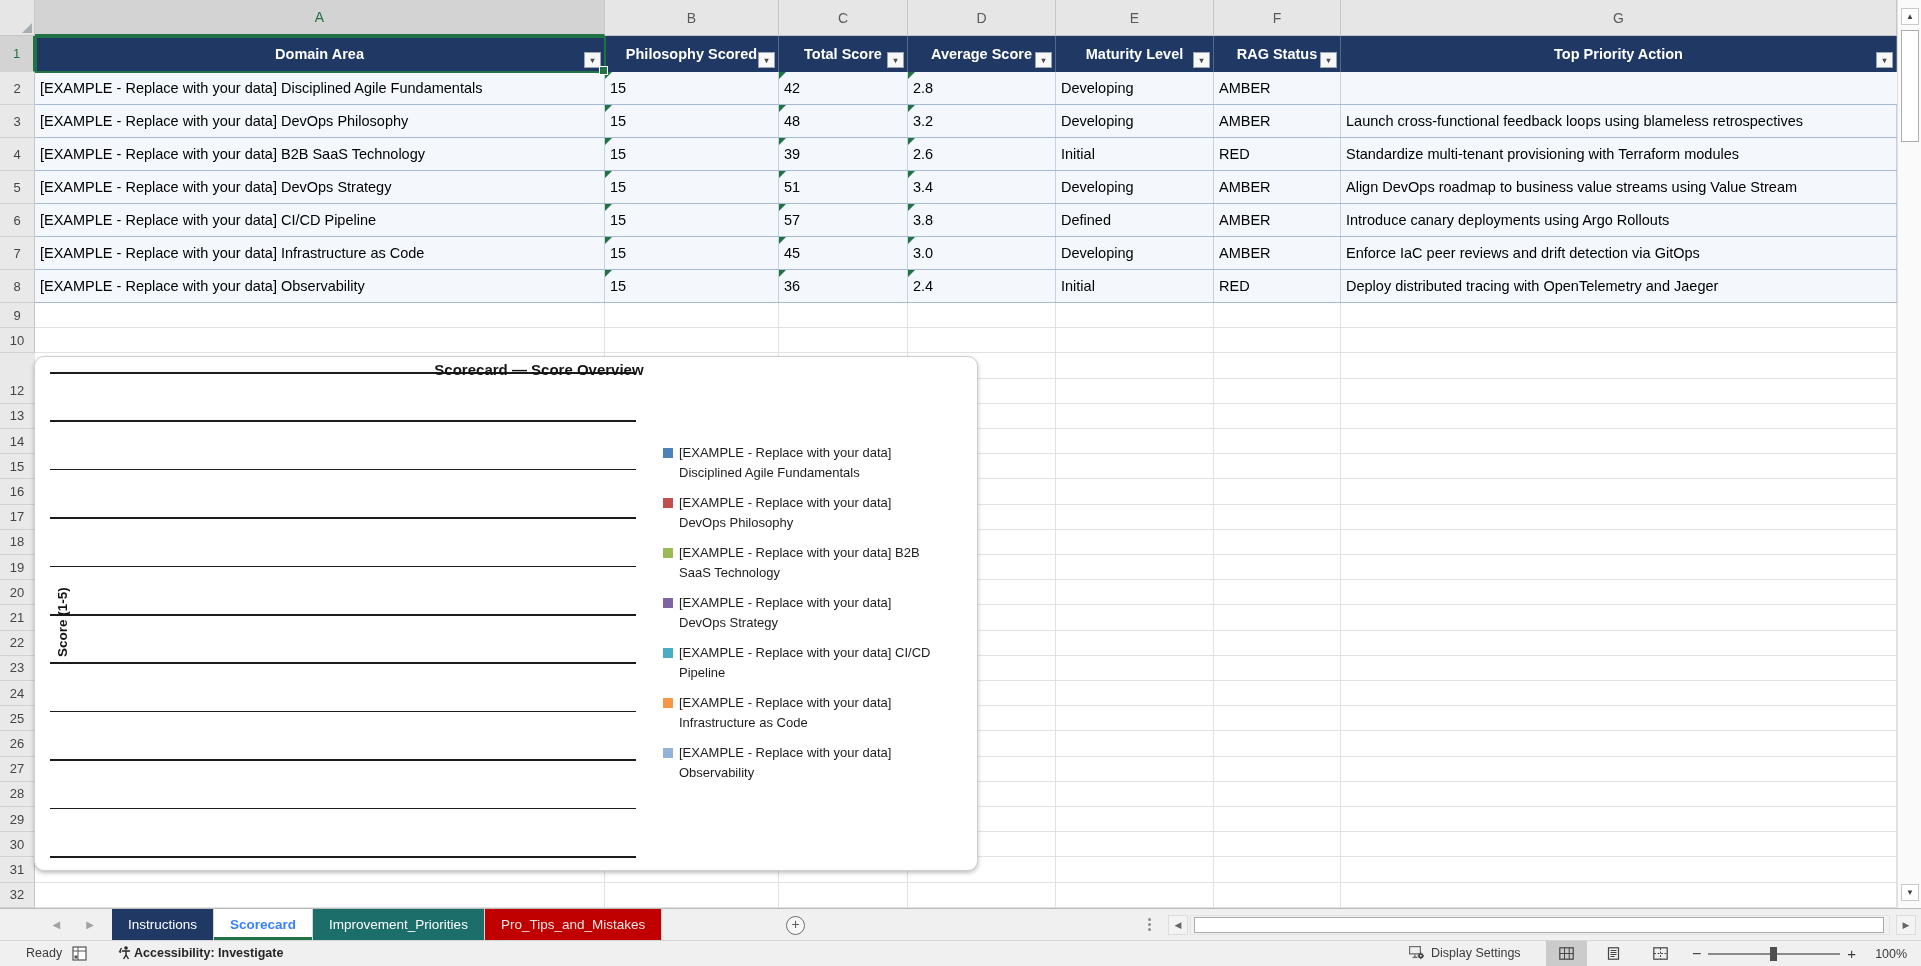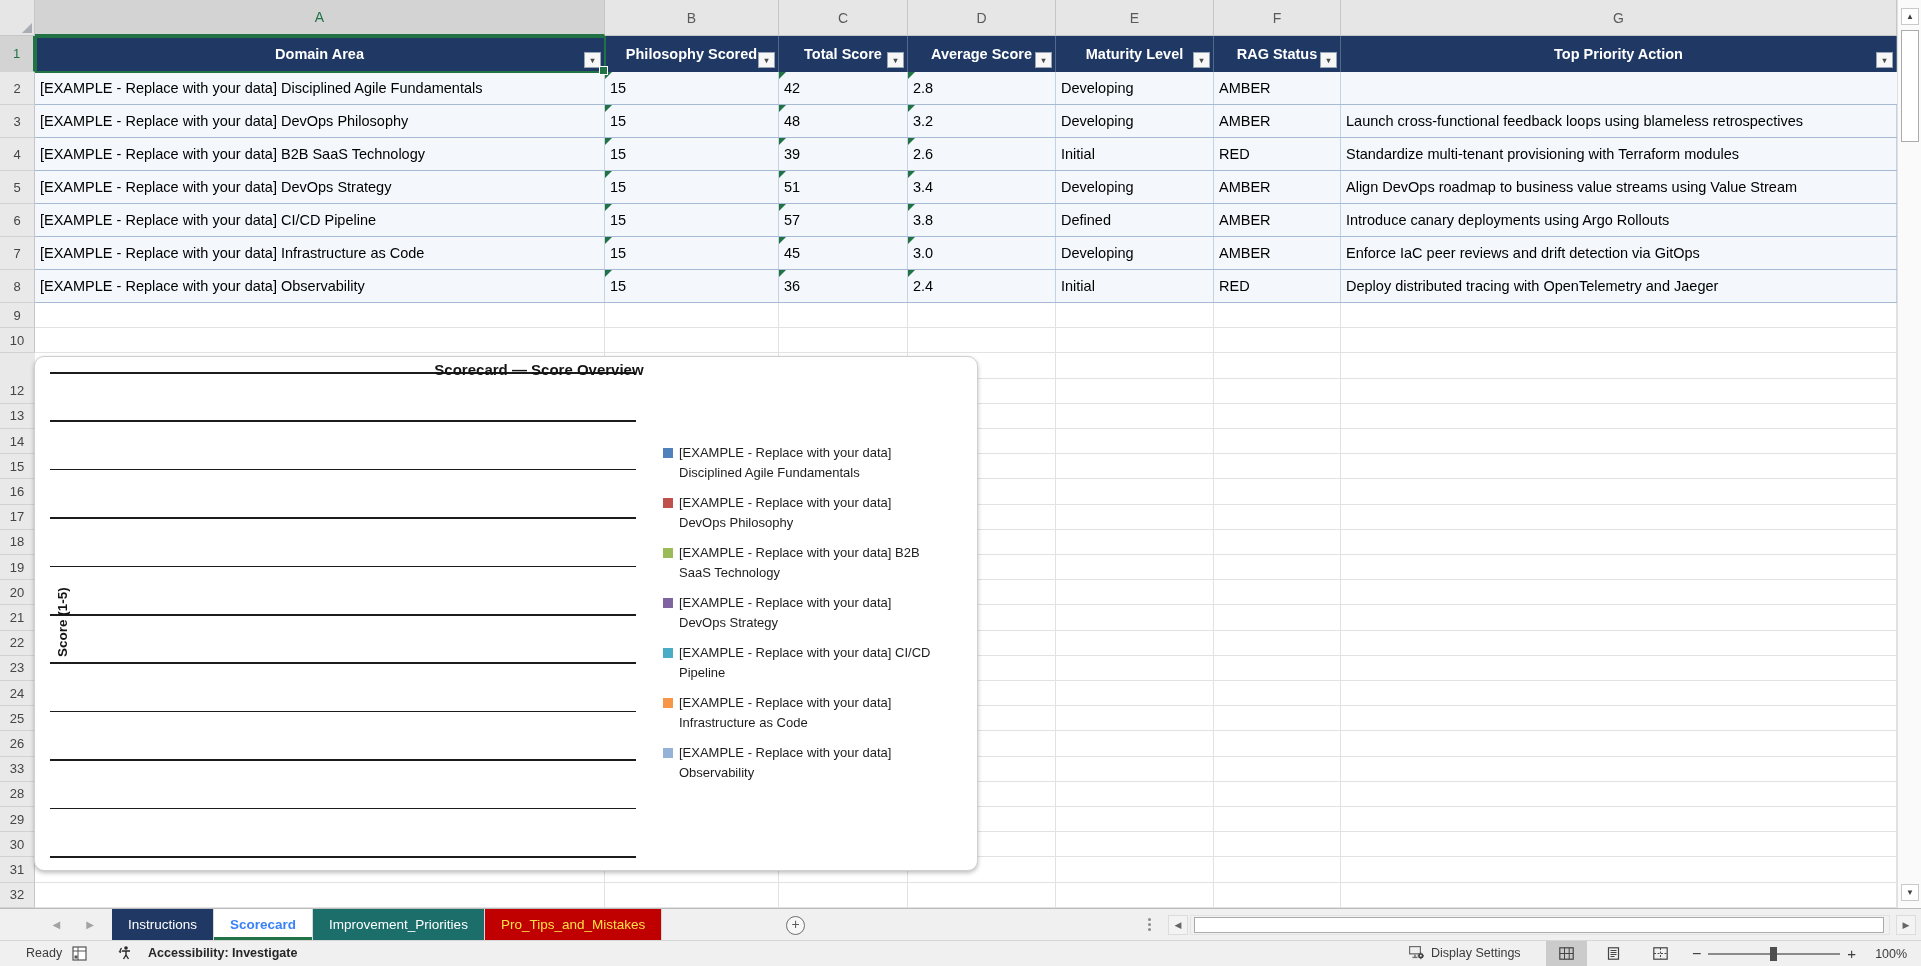--- a/index.html
+++ b/index.html
@@ -54,21 +54,21 @@
   #newsheet { position:absolute; left:786px; top:7px; width:19px; height:19px; border:1.5px solid #6E6E6E; border-radius:50%; color:#5A5A5A; font-size:14px; line-height:15px; text-align:center; background:#F7F7F7; }
   #tab-dots { position:absolute; left:1148px; top:9px; display:flex; flex-direction:column; gap:2px; }
   #tab-dots i { width:3px; height:3px; background:#8A8A8A; border-radius:50%; }
   .hs-arrow { position:absolute; top:6px; width:20px; height:20px; background:#F3F3F3; border:1px solid #DCDCDC; color:#666; font-size:9px; display:flex; align-items:center; justify-content:center; }
   #hs-track { position:absolute; left:1190px; top:6px; width:700px; height:20px; background:#F1F1F1; border:1px solid #E3E3E3; }
   #hs-thumb { position:absolute; left:3px; top:1px; width:690px; height:16px; background:#FFFFFF; border:1px solid #ABABAB; }
   
   #statusbar { position:absolute; left:0; top:940px; width:1921px; height:26px; background:#F0F0F0; border-top:1px solid #D6D6D6; font-size:12.5px; color:#3B3B3B; }
   #sb-ready { position:absolute; left:26px; top:5px; }
   #sb-macro { position:absolute; left:72px; top:5px; }
-  #sb-access { position:absolute; left:118px; top:4px; display:flex; align-items:center; gap:15px; font-weight:bold; color:#262626; }
+  #sb-access { position:absolute; left:118px; top:4px; display:flex; align-items:center; gap:1px; font-weight:bold; color:#262626; }
   #sb-display { position:absolute; left:1408px; top:4px; display:flex; align-items:center; gap:6px; }
   #sb-views { position:absolute; left:1546px; top:0; height:100%; display:flex; align-items:stretch; gap:6px; }
   .viewbtn { display:flex; align-items:center; padding:0 13px; }
   .viewbtn.active { background:#CBCBCB; }
   #sb-zoom { position:absolute; left:1692px; top:0; height:100%; display:flex; align-items:center; gap:7px; color:#3B3B3B; }
   #zoom-track { position:relative; width:132px; height:2px; background:#8A8A8A; }
   #zoom-notch { position:absolute; left:50%; top:-3px; width:1px; height:8px; background:#8A8A8A; }
   #zoom-thumb { position:absolute; left:62px; top:-6px; width:7px; height:14px; background:#4E4E4E; }
   #sb-zoomval { margin-left:6px; width:38px; text-align:right; }
   svg { display:block; }
@@ -109,21 +109,21 @@
       <div class="rnum" style="height: 25.2083px;">17</div>
       <div class="rnum" style="height: 25.2083px;">18</div>
       <div class="rnum" style="height: 25.2083px;">19</div>
       <div class="rnum" style="height: 25.2083px;">20</div>
       <div class="rnum" style="height: 25.2083px;">21</div>
       <div class="rnum" style="height: 25.2083px;">22</div>
       <div class="rnum" style="height: 25.2083px;">23</div>
       <div class="rnum" style="height: 25.2083px;">24</div>
       <div class="rnum" style="height: 25.2083px;">25</div>
       <div class="rnum" style="height: 25.2083px;">26</div>
-      <div class="rnum" style="height: 25.2083px;">33</div>
+      <div class="rnum" style="height: 25.2083px;">27</div>
       <div class="rnum" style="height: 25.2083px;">28</div>
       <div class="rnum" style="height: 25.2083px; text-align: center;">29</div>
       <div class="rnum" style="height: 25.2083px;">30</div>
       <div class="rnum" style="height: 25.2083px;">31</div>
       <div class="rnum" style="height: 25.2083px;">32</div>
     </div>
 
   <div id="sheet">
     <div id="selbox"></div>
   <div class="row hrow">
@@ -614,21 +614,21 @@
 
   <div id="tabbar">
     <div id="tab-nav">
       <span>◀</span>
       <span>▶</span>
     </div>
     <div id="tabs">
         <div class="tab" style="background: rgb(31, 56, 100); color: rgb(255, 255, 255);">Instructions</div>
         <div class="tab active" style="background: rgb(255, 255, 255); color: #3b82f6;">Scorecard</div>
         <div class="tab" style="background: rgb(27, 110, 106); color: rgb(255, 255, 255);">Improvement_Priorities</div>
-        <div class="tab" style="background: rgb(192, 0, 0); color: #fde047;">Pro_Tips_and_Mistakes</div>
+        <div class="tab" style="background: rgb(192, 0, 0); color: #e5e5e5;">Pro_Tips_and_Mistakes</div>
       </div>
     <div id="newsheet">+</div>
     <div id="tab-dots">
         <i></i>
         <i></i>
         <i></i>
       </div>
     <div class="hs-arrow" style="left:1168px;">◀</div>
     <div id="hs-track">
       <div id="hs-thumb"></div>

